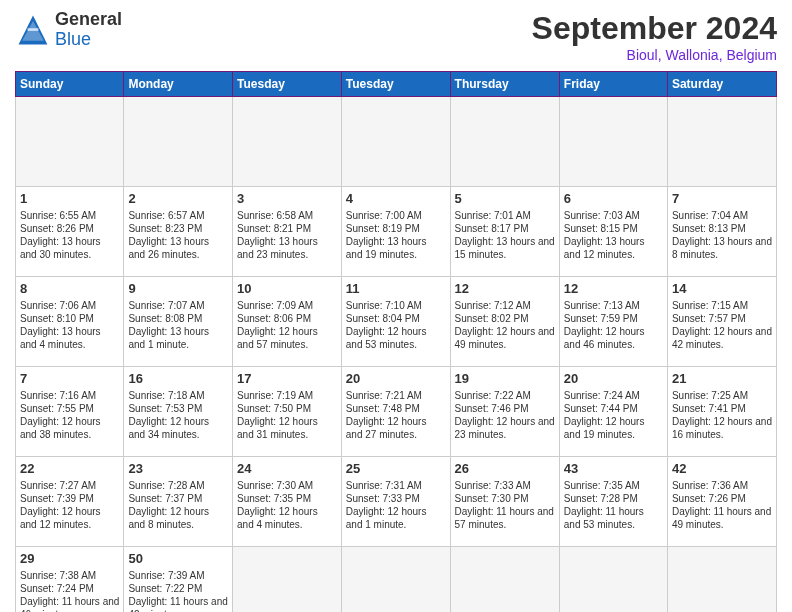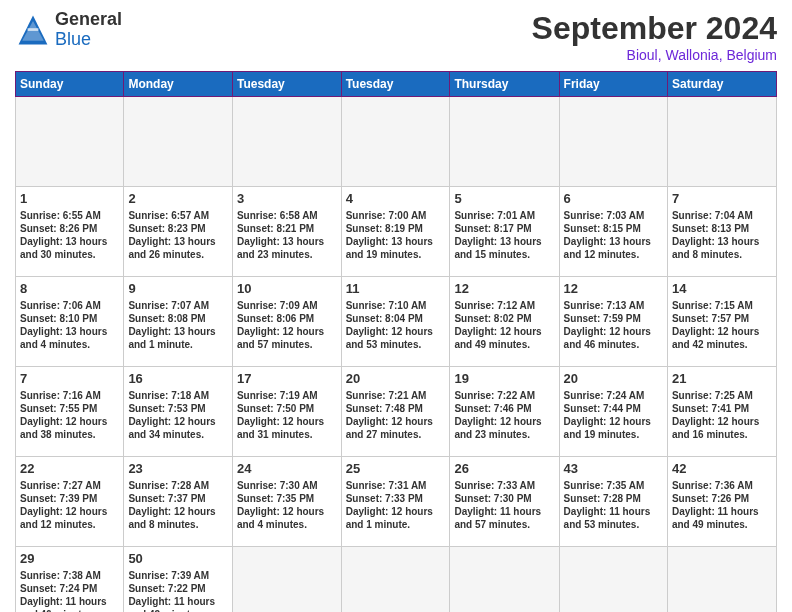--- a/index.html
+++ b/index.html
@@ -85,21 +85,20 @@
     .day-num {
       font-size: 13px;
       font-weight: bold;
       display: block;
       margin-bottom: 1px;
     }
     .day-detail {
       font-size: 10px;
       color: #333;
       line-height: 1.3;
-      font-weight: bold;
     }
   </style>
 </head>
 <body>
 
 <div class="container">
   <div class="header-row">
     <div class="logo">
       <svg class="logo-icon" viewBox="0 0 40 40">
         <polygon points="20,4 36,36 4,36" fill="#1a6bbf"></polygon>

